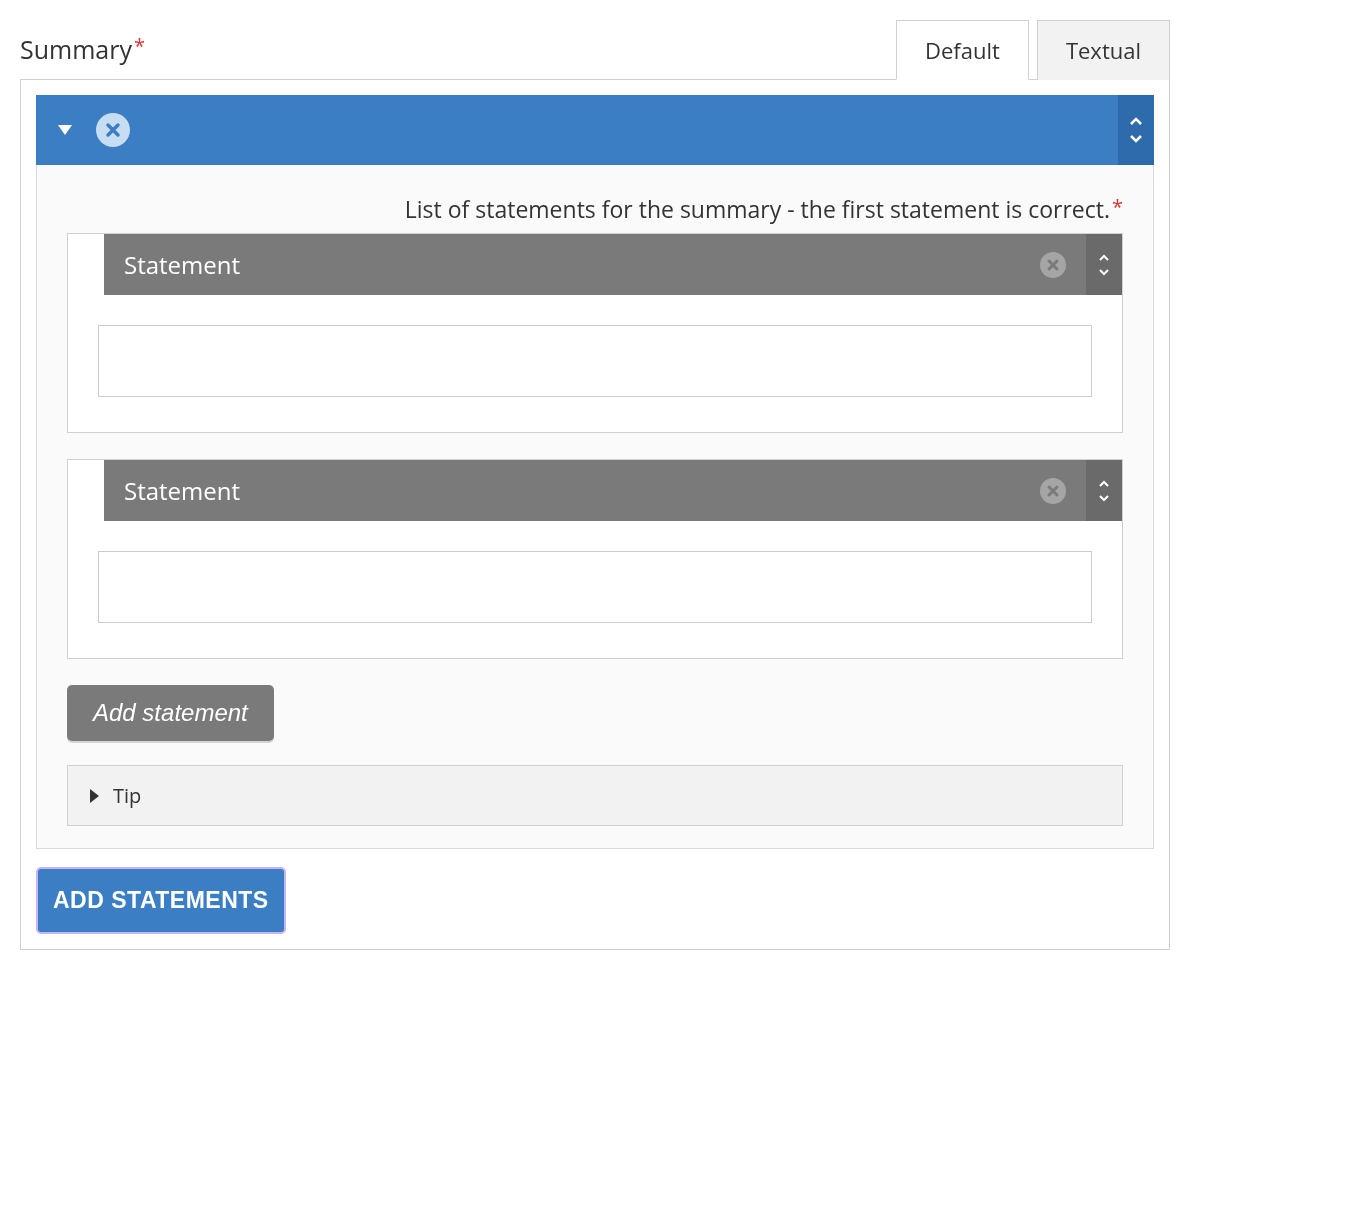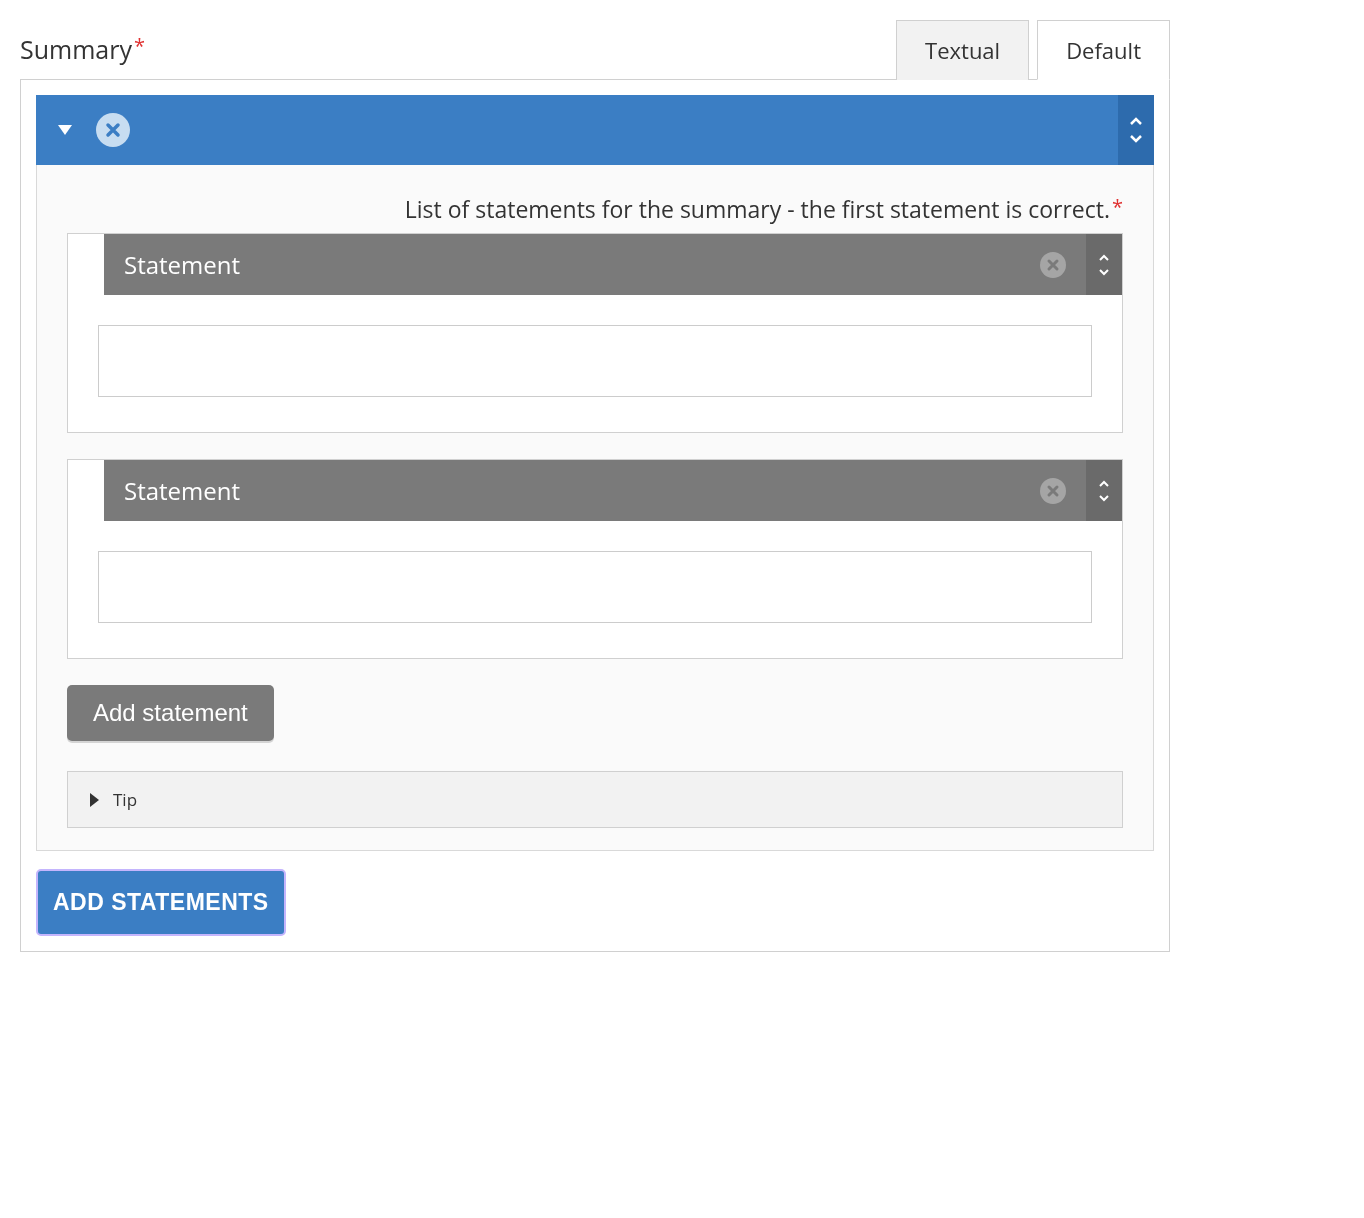--- a/index.html
+++ b/index.html
@@ -142,31 +142,32 @@
   }
 
   .add-stmt-btn {
     background: #7a7a7a;
     color: #fff;
     border: none;
     border-radius: 5px;
     font-size: 24px;
     padding: 14px 26px;
     cursor: pointer;
-    margin-bottom: 30px;
+    margin-bottom: 24px;
     box-shadow: 0 2px 0 rgba(0,0,0,0.15);
+    font-style: italic;
   }
 
   .tip-row {
     border: 1px solid #d0d0d0;
     background: #f2f2f2;
     padding: 16px 22px;
     display: flex;
     align-items: center;
-    font-size: 17px;
+    font-size: 20px;
     color: #333;
     cursor: pointer;
   }
   .tip-row .caret-right { margin-right: 14px; display:inline-flex; }
 
   .add-statements-btn {
     margin-top: 18px;
     background: #3b7ec4;
     border: 2px solid #c4b5fd;
     color: #fff;
@@ -183,22 +184,22 @@
 </head>
 <body>
 
 <div class="wrapper">
 
   <div class="top-row">
     <div class="section-label">
       <span>Summary</span><span class="required">*</span>
     </div>
     <div class="tabs">
+      <div class="tab active">Default</div>
       <div class="tab">Textual</div>
-      <div class="tab active">Default</div>
     </div>
   </div>
 
   <div class="panel">
 
     <div class="blue-block">
       <div class="blue-header">
         <span class="caret">
           <svg width="14" height="10" viewBox="0 0 14 10">
               <polygon points="0,0 14,0 7,10" fill="#fff"></polygon>

